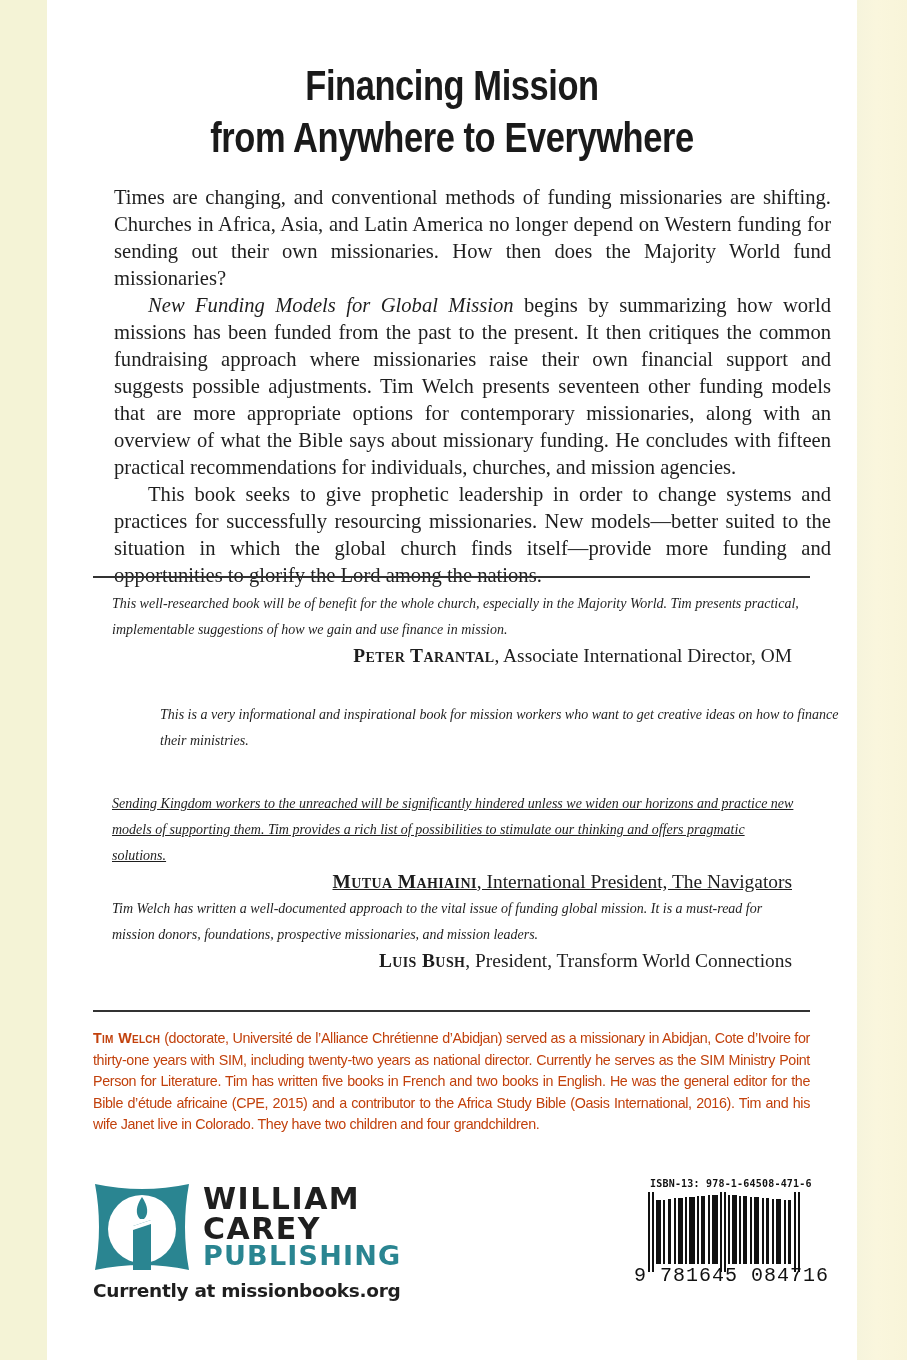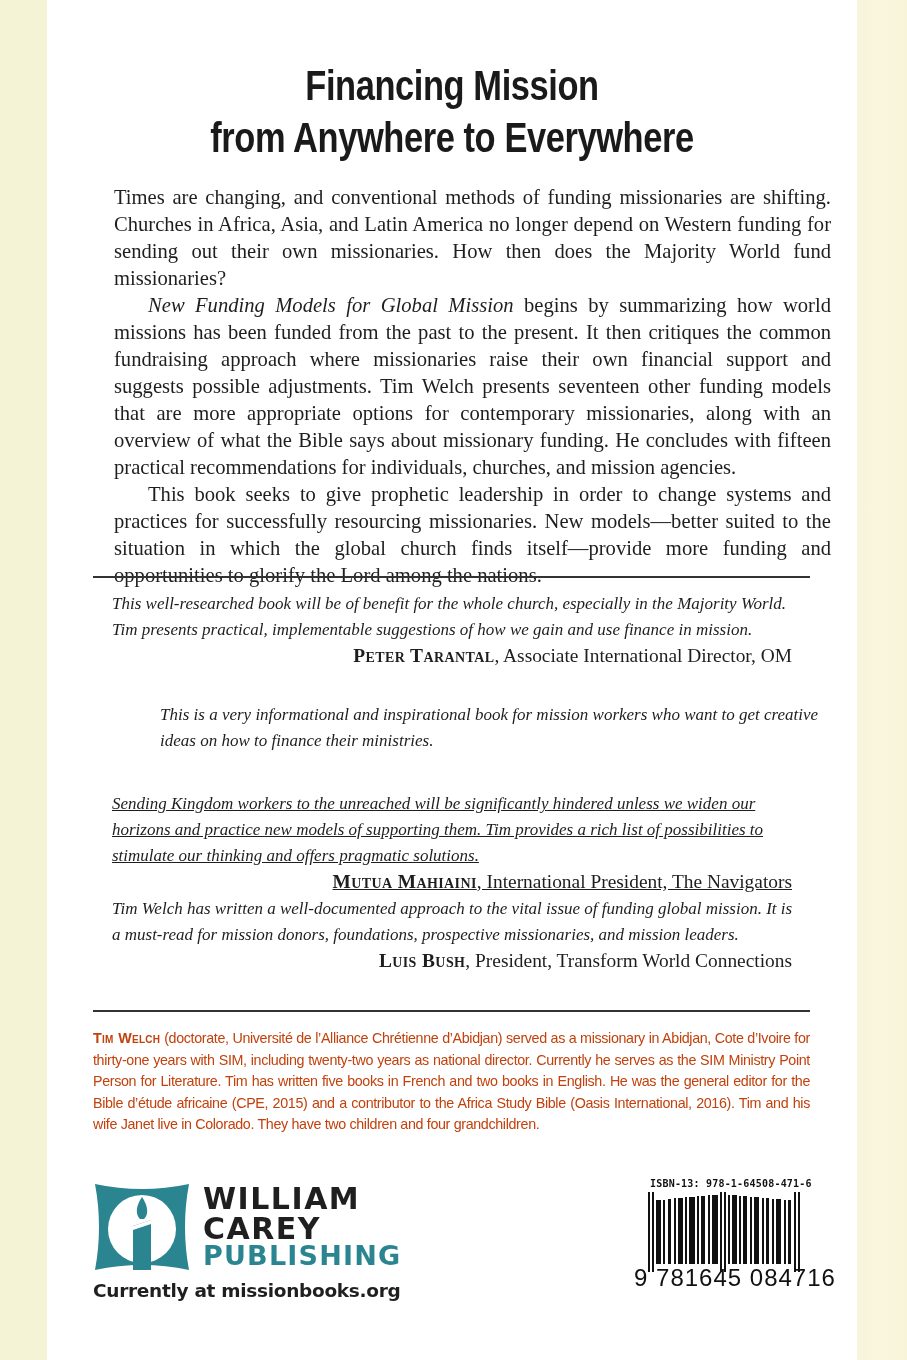--- a/index.html
+++ b/index.html
@@ -30,21 +30,21 @@
   .blurb p + p { text-indent: 34px; }
   .blurb em { font-style: italic; }
   .rule {
     position: absolute; left: 93px; width: 717px; height: 1.5px; background: #333;
   }
   .endorse {
     position: absolute; left: 112px; width: 690px;
     font-family: "Liberation Serif", serif; color: #1e1e1e;
   }
   .endorse .quote {
-    font-style: italic; font-size: 17px; line-height: 26px; margin: 0;
+    font-style: italic; font-size: 14px; line-height: 26px; margin: 0;
   }
   .endorse .attr {
     text-align: right; font-size: 19.4px; line-height: 26px; margin: 0 0 0 0;
     padding-right: 10px;
   }
   .endorse .name {
     font-variant: small-caps; font-weight: bold; letter-spacing: 0.4px;
   }
   .bio {
     position: absolute; left: 93px; width: 717px; top: 1028px;
@@ -71,22 +71,22 @@
   }
   .barcode {
     position: absolute; left: 630px; top: 1178px; width: 185px; height: 120px;
   }
   .isbn-label {
     position: absolute; left: 20px; top: 0; font-family: "DejaVu Sans Mono", monospace;
     font-size: 10px; font-weight: bold; color: #111; letter-spacing: 0.2px;
   }
   .bars { position: absolute; left: 8px; top: 14px; }
   .bar-digits {
-    position: absolute; left: 4px; top: 86px; font-family: Liberation Sans, sans-serif;
-    font-size: 24px; color: #111; letter-spacing: 1px; white-space: nowrap;
+    position: absolute; left: 4px; top: 86px; font-family: Liberation Mono, monospace;
+    font-size: 20px; color: #111; letter-spacing: 1px; white-space: nowrap;
   }
 </style>
 </head>
 <body>
 
 <div class="page"></div>
 <div class="right-edge"></div>
 
 <div class="title">
   <div>Financing Mission</div>

